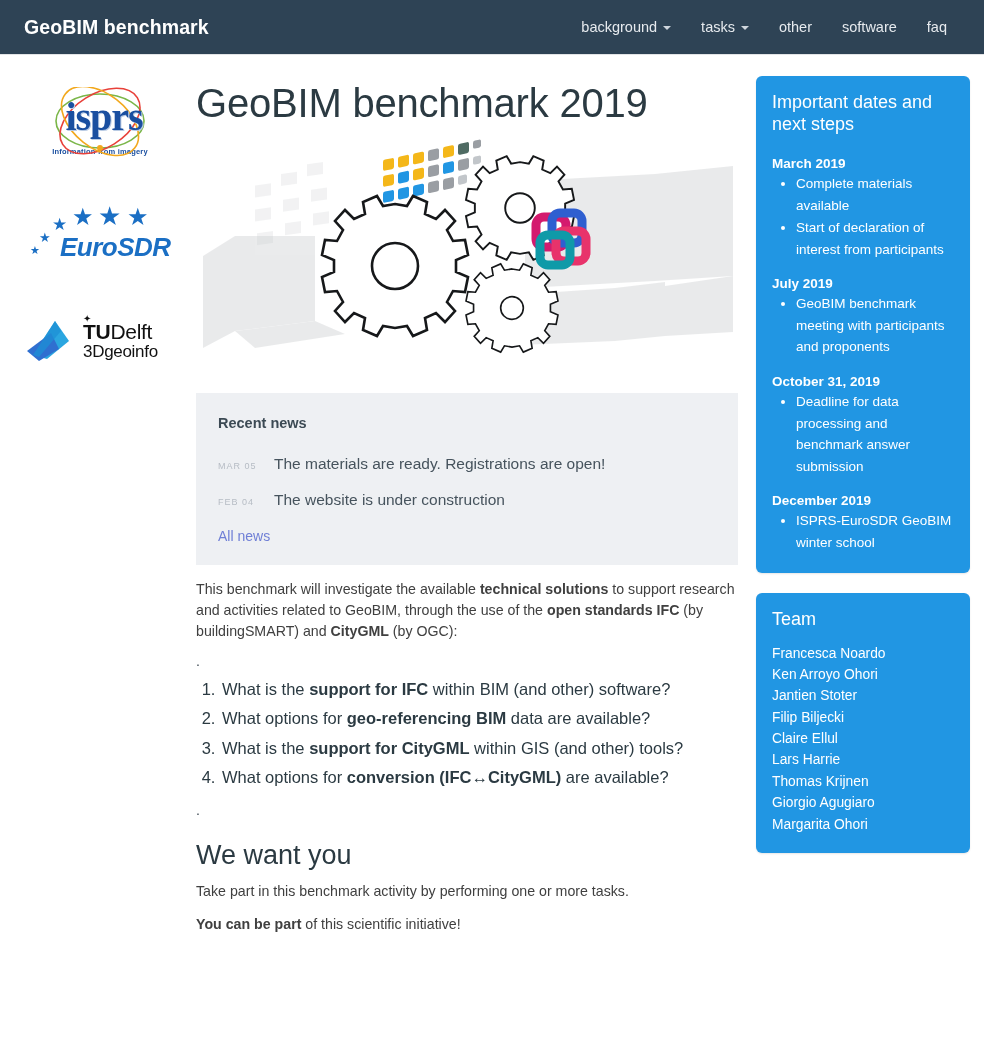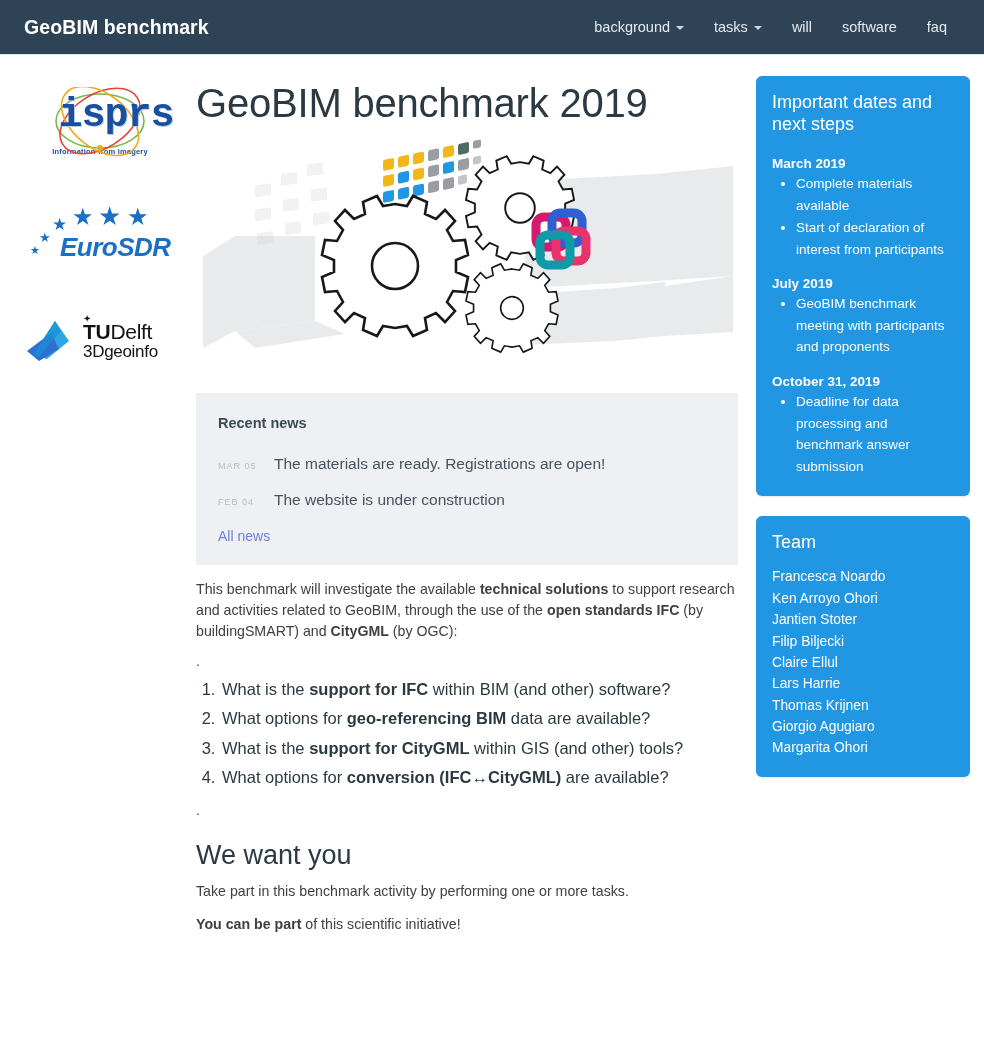--- a/index.html
+++ b/index.html
@@ -71,23 +71,23 @@
   .col-side {
     width: 214px;
     flex: 0 0 214px;
     padding-top: 3px;
   }
 
   
   .logo-block { margin-bottom: 40px; display: flex; flex-direction: column; align-items: center; }
   .isprs-wrap { position: relative; width: 126px; height: 78px; }
   .isprs-text {
-    position: absolute; left: 16px; top: 6px; width: 126px;
+    position: absolute; left: 4px; top: 6px; width: 126px;
     text-align: center;
-    font-family: Liberation Mono, monospace;
+    font-family: Liberation Serif, serif;
     font-weight: bold;
     font-size: 40px;
     color: #1a4fa0;
     letter-spacing: -1px;
     z-index: 3;
     text-shadow: 1px 1px 0 #b9cbe4;
   }
   .isprs-tag {
     position: absolute; left: 0; top: 60px; width: 126px;
     text-align: center;
@@ -234,21 +234,21 @@
   <div class="brand">GeoBIM benchmark</div>
   <nav class="nav-links">
     <a class="nav-link">
       <span>background</span>
       <span class="caret"></span>
     </a>
     <a class="nav-link">
       <span>tasks</span>
       <span class="caret"></span>
     </a>
-    <a class="nav-link">will</a>
+    <a class="nav-link">other</a>
     <a class="nav-link">software</a>
     <a class="nav-link">faq</a>
   </nav>
 </div>
 
 <div class="page">
 
   <aside class="col-logos">
 
     <div class="logo-block">
@@ -429,20 +429,26 @@
         </ul>
       </div>
 
       <div class="date-group">
         <div class="date-label">October 31, 2019</div>
         <ul>
           <li>Deadline for data processing and benchmark answer submission</li>
         </ul>
       </div>
 
+      <div class="date-group">
+        <div class="date-label">December 2019</div>
+        <ul>
+          <li>ISPRS-EuroSDR GeoBIM winter school</li>
+        </ul>
+      </div>
     </section>
 
     <section class="panel">
       <h3 class="team-title">Team</h3>
       <ul class="team-list">
         <li>Francesca Noardo</li>
         <li>Ken Arroyo Ohori</li>
         <li>Jantien Stoter</li>
         <li>Filip Biljecki</li>
         <li>Claire Ellul</li>

